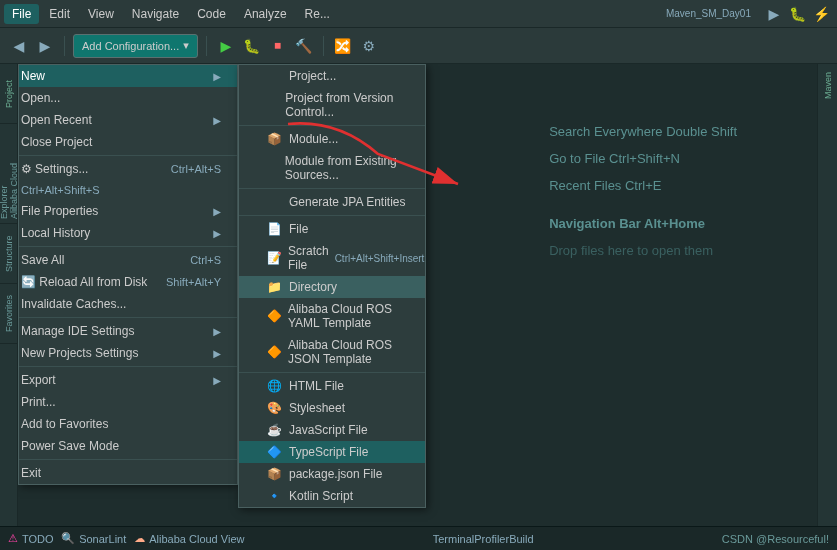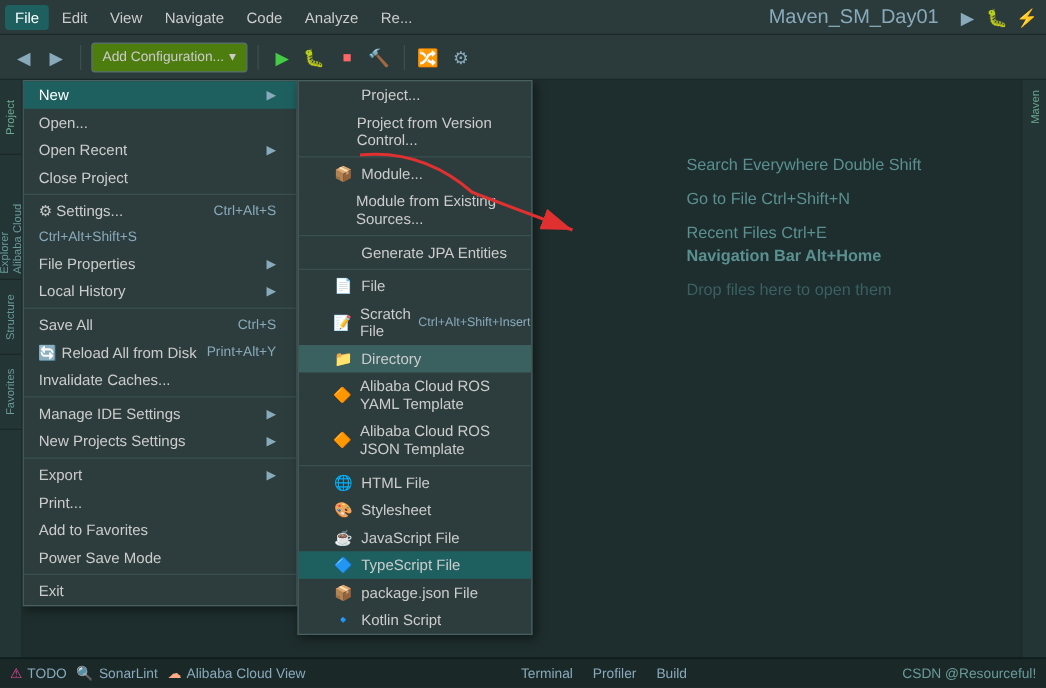--- a/index.html
+++ b/index.html
@@ -62,21 +62,21 @@
       border: none;
       cursor: pointer;
       color: #8ab;
       font-size: 14px;
       display: flex;
       align-items: center;
       justify-content: center;
       border-radius: 3px;
     }
     .config-dropdown {
-      background: #4d7c0f;
+      background: #0f766e;
       border: 1px solid #5a7070;
       border-radius: 3px;
       padding: 2px 8px;
       color: #ccc;
       font-size: 11px;
       cursor: pointer;
       height: 24px;
       display: flex;
       align-items: center;
       gap: 4px;
@@ -87,21 +87,21 @@
       position: absolute;
       top: 0;
       left: 0;
       background: #2d3d3d;
       border: 1px solid #4a6060;
       box-shadow: 2px 2px 8px rgba(0,0,0,0.5);
       width: 220px;
       z-index: 100;
     }
     .file-menu-item {
-      padding: 4px 16px 4px 12px;
+      padding: 4px 16px 4px 2px;
       cursor: pointer;
       display: flex;
       align-items: center;
       justify-content: space-between;
       font-size: 12px;
       color: #ccc;
       position: relative;
     }
     .file-menu-item.highlighted { background: #1e6060; color: #fff; }
     .file-menu-item .shortcut {
@@ -211,21 +211,21 @@
 <div class="menu-bar">
   <div class="menu-item active">File</div>
   <div class="menu-item">Edit</div>
   <div class="menu-item">View</div>
   <div class="menu-item">Navigate</div>
   <div class="menu-item">Code</div>
   <div class="menu-item">Analyze</div>
   <div class="menu-item">Re...</div>
 
   <div style="margin-left: auto; display: flex; align-items: center; gap: 4px;">
-    <span style="font-size:16px;color:#8ab;">Maven_SM_Day01</span>
+    <span style="font-size:10px;color:#8ab;">Maven_SM_Day01</span>
     <div style="display:flex;gap:2px;margin-left:8px;">
       <button class="toolbar-btn">▶</button>
       <button class="toolbar-btn">🐛</button>
       <button class="toolbar-btn">⚡</button>
     </div>
   </div>
 </div>
 
 <div class="toolbar">
   <button class="toolbar-btn">◀</button>
@@ -256,21 +256,21 @@
 
   <div style="flex:1; position:relative; background:#1e2d2d; overflow:hidden;">
 
     <div style="position:absolute; right:80px; top:60px; text-align:left;">
       <div style="color:#4a7070; font-size:13px; margin-bottom:12px;">
         <span style="color:#5a9090;">Search Everywhere  Double Shift</span>
       </div>
       <div style="color:#4a7070; font-size:13px; margin-bottom:12px;">
         <span style="color:#5a9090;">Go to File  Ctrl+Shift+N</span>
       </div>
-      <div style="color:#4a7070; font-size:13px; margin-bottom:4px;">
+      <div style="color:#4a7070; font-size:13px; margin-bottom:23px;">
         <span style="color:#5a9090;">Recent Files  Ctrl+E</span>
       </div>
       <div style="color:#4a7070; font-size:13px; margin-bottom:12px;font-weight:bold;">
         <span style="color:#5a9090;">Navigation Bar  Alt+Home</span>
       </div>
       <div style="color:#3a6060; font-size:13px; margin-top:2px;">
         <span>Drop files here to open them</span>
       </div>
     </div>
 
@@ -305,21 +305,21 @@
         <span>Local History</span>
         <span class="arrow">▶</span>
       </div>
       <div class="file-menu-separator"></div>
       <div class="file-menu-item">
         <span>Save All</span>
         <span class="shortcut">Ctrl+S</span>
       </div>
       <div class="file-menu-item">
         <span>🔄 Reload All from Disk</span>
-        <span class="shortcut">Print+Alt+Y</span>
+        <span class="shortcut">Shift+Alt+Y</span>
       </div>
       <div class="file-menu-item">
         <span>Invalidate Caches...</span>
       </div>
       <div class="file-menu-separator"></div>
       <div class="file-menu-item">
         <span>Manage IDE Settings</span>
         <span class="arrow">▶</span>
       </div>
       <div class="file-menu-item">
@@ -442,21 +442,21 @@
     <span>TODO</span>
   </div>
   <div class="status-item">
     <span style="color:#6af;">🔍</span>
     <span>SonarLint</span>
   </div>
   <div class="status-item">
     <span style="color:#fa8;">☁</span>
     <span>Alibaba Cloud View</span>
   </div>
-  <div style="margin-left:auto; display:flex; gap:16px;">
+  <div style="margin-left:auto; display:flex; gap:0;">
     <div class="status-item">
       <span>Terminal</span>
     </div>
     <div class="status-item">
       <span>Profiler</span>
     </div>
     <div class="status-item">
       <span>Build</span>
     </div>
   </div>

